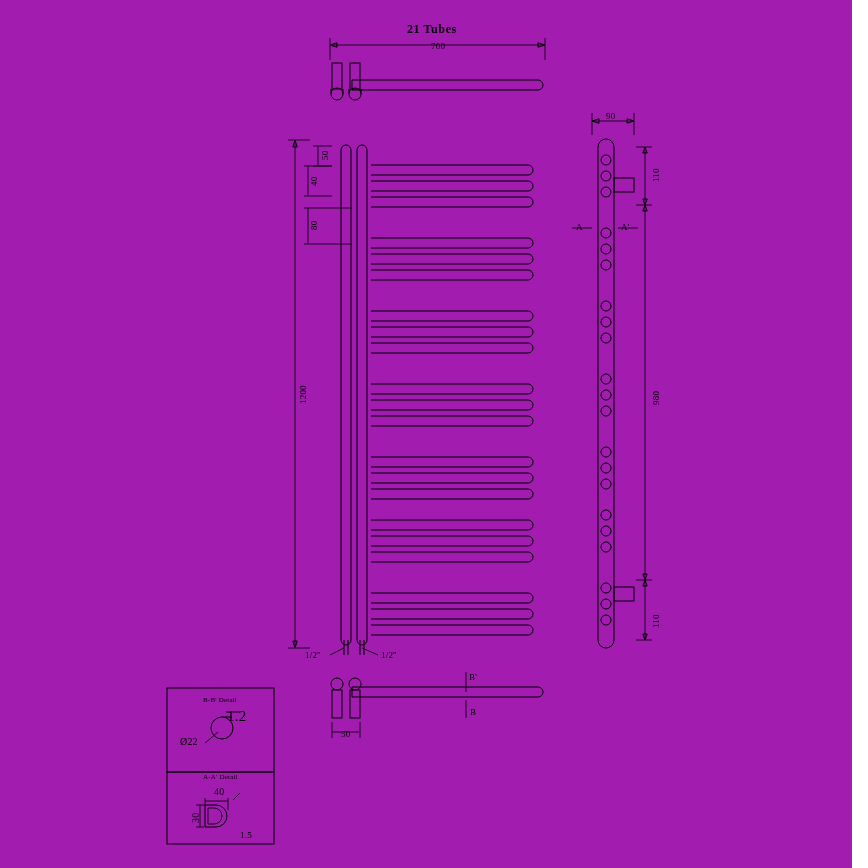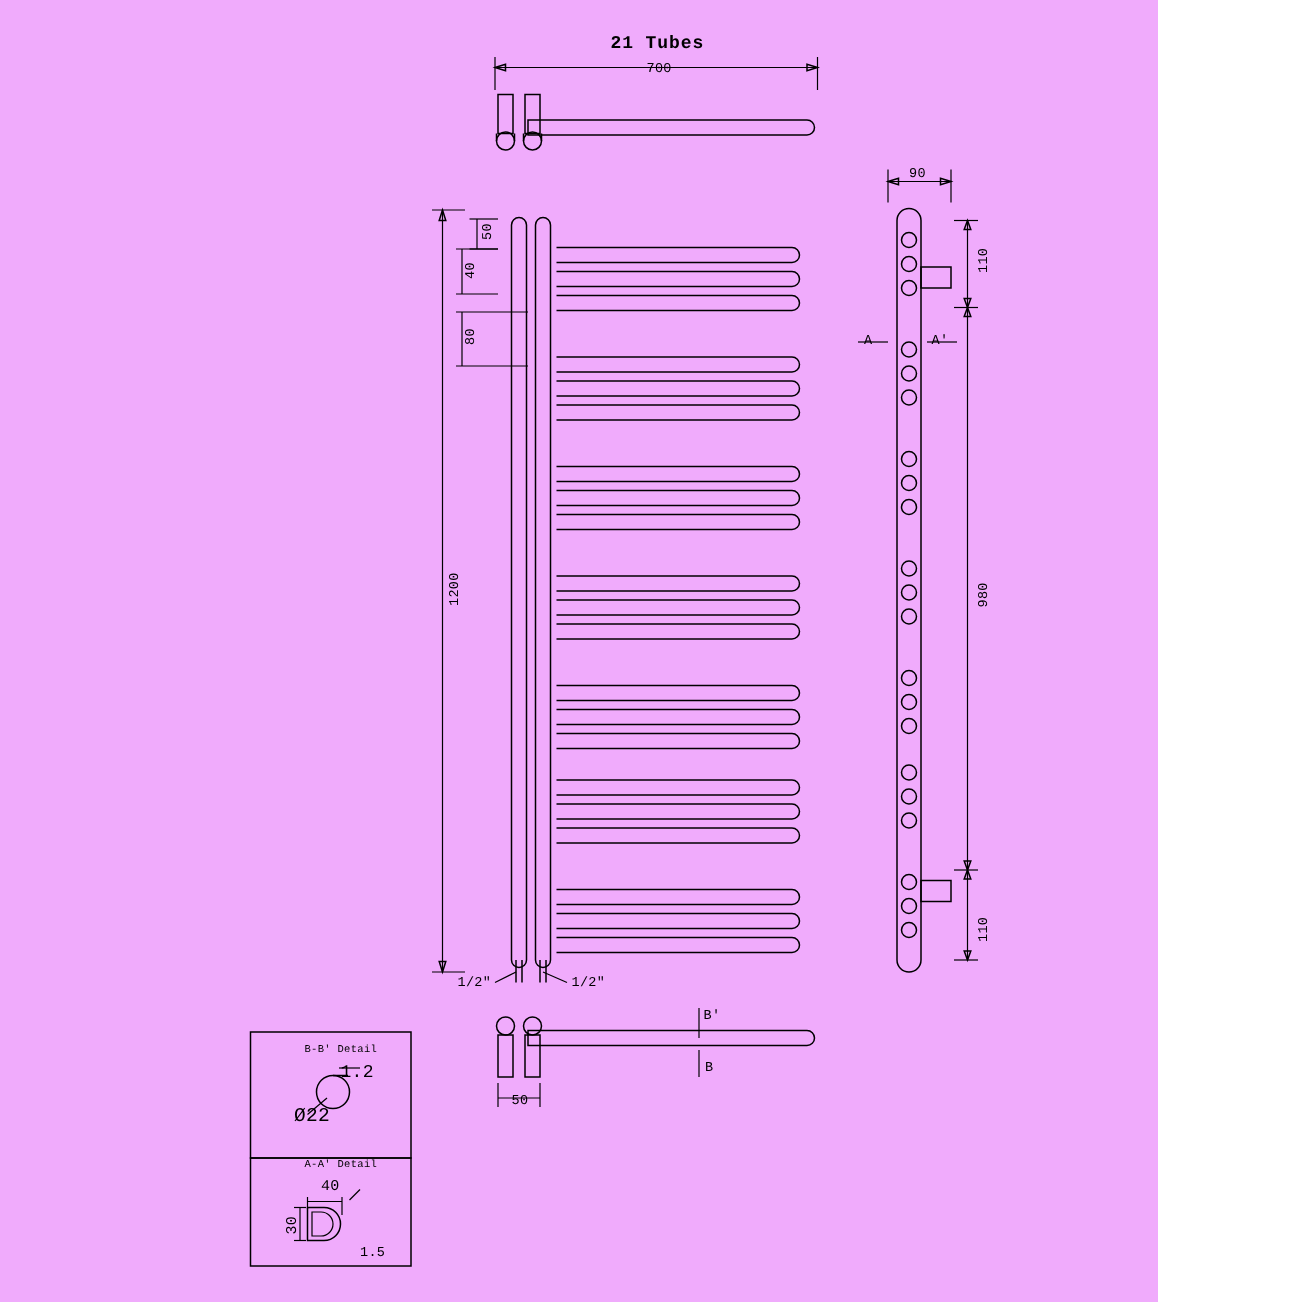--- a/index.html
+++ b/index.html
@@ -2,24 +2,24 @@
 <html><head>
 <meta charset="utf-8">
 <style>
   html, body {
     margin: 0;
     padding: 0;
     background: #ffffff;
   }
   #sheet {
     position: relative;
-    width: 772px;
+    width: 852px;
     height: 868px;
-    background: #f0abfc;
-    font-family: Liberation Mono, monospace;
+    background: #a21caf;
+    font-family: Liberation Serif, serif;
     color: #000000;
     overflow: hidden;
   }
   .lbl {
     position: absolute;
     font-size: 9px;
     color: #000;
     white-space: nowrap;
     letter-spacing: 0.2px;
   }
@@ -62,22 +62,22 @@
   <div class="lbl" style="left:381px; top:650px;">1/2"</div>
 
   <div class="lbl" style="left:576px; top:222px;">A</div>
   <div class="lbl" style="left:621px; top:222px;">A'</div>
 
   <div class="lbl" style="left:469px; top:672px;">B'</div>
   <div class="lbl" style="left:470px; top:707px;">B</div>
   <div class="lbl" style="left:341px; top:729px;">50</div>
 
   <div class="lbl" style="left:203px; top:696px; font-size:7px;">B-B' Detail</div>
-  <div class="lbl" style="left:227px; top:708px; font-size:12px;">1.2</div>
-  <div class="lbl" style="left:196px; top:736px; font-size:13px;">Ø22</div>
+  <div class="lbl" style="left:227px; top:708px; font-size:15px;">1.2</div>
+  <div class="lbl" style="left:180px; top:736px; font-size:10px;">Ø22</div>
 
   <div class="lbl" style="left:203px; top:773px; font-size:7px;">A-A' Detail</div>
   <div class="lbl" style="left:214px; top:786px; font-size:10px;">40</div>
   <div class="lbl" style="left:240px; top:790px; font-size:9px;margin-top:40px;">1.5</div>
   <div class="lbl vert" style="left:190px; top:823px; font-size:10px;">30</div>
 
   <svg width="868" height="868">
 
     <g>
 

